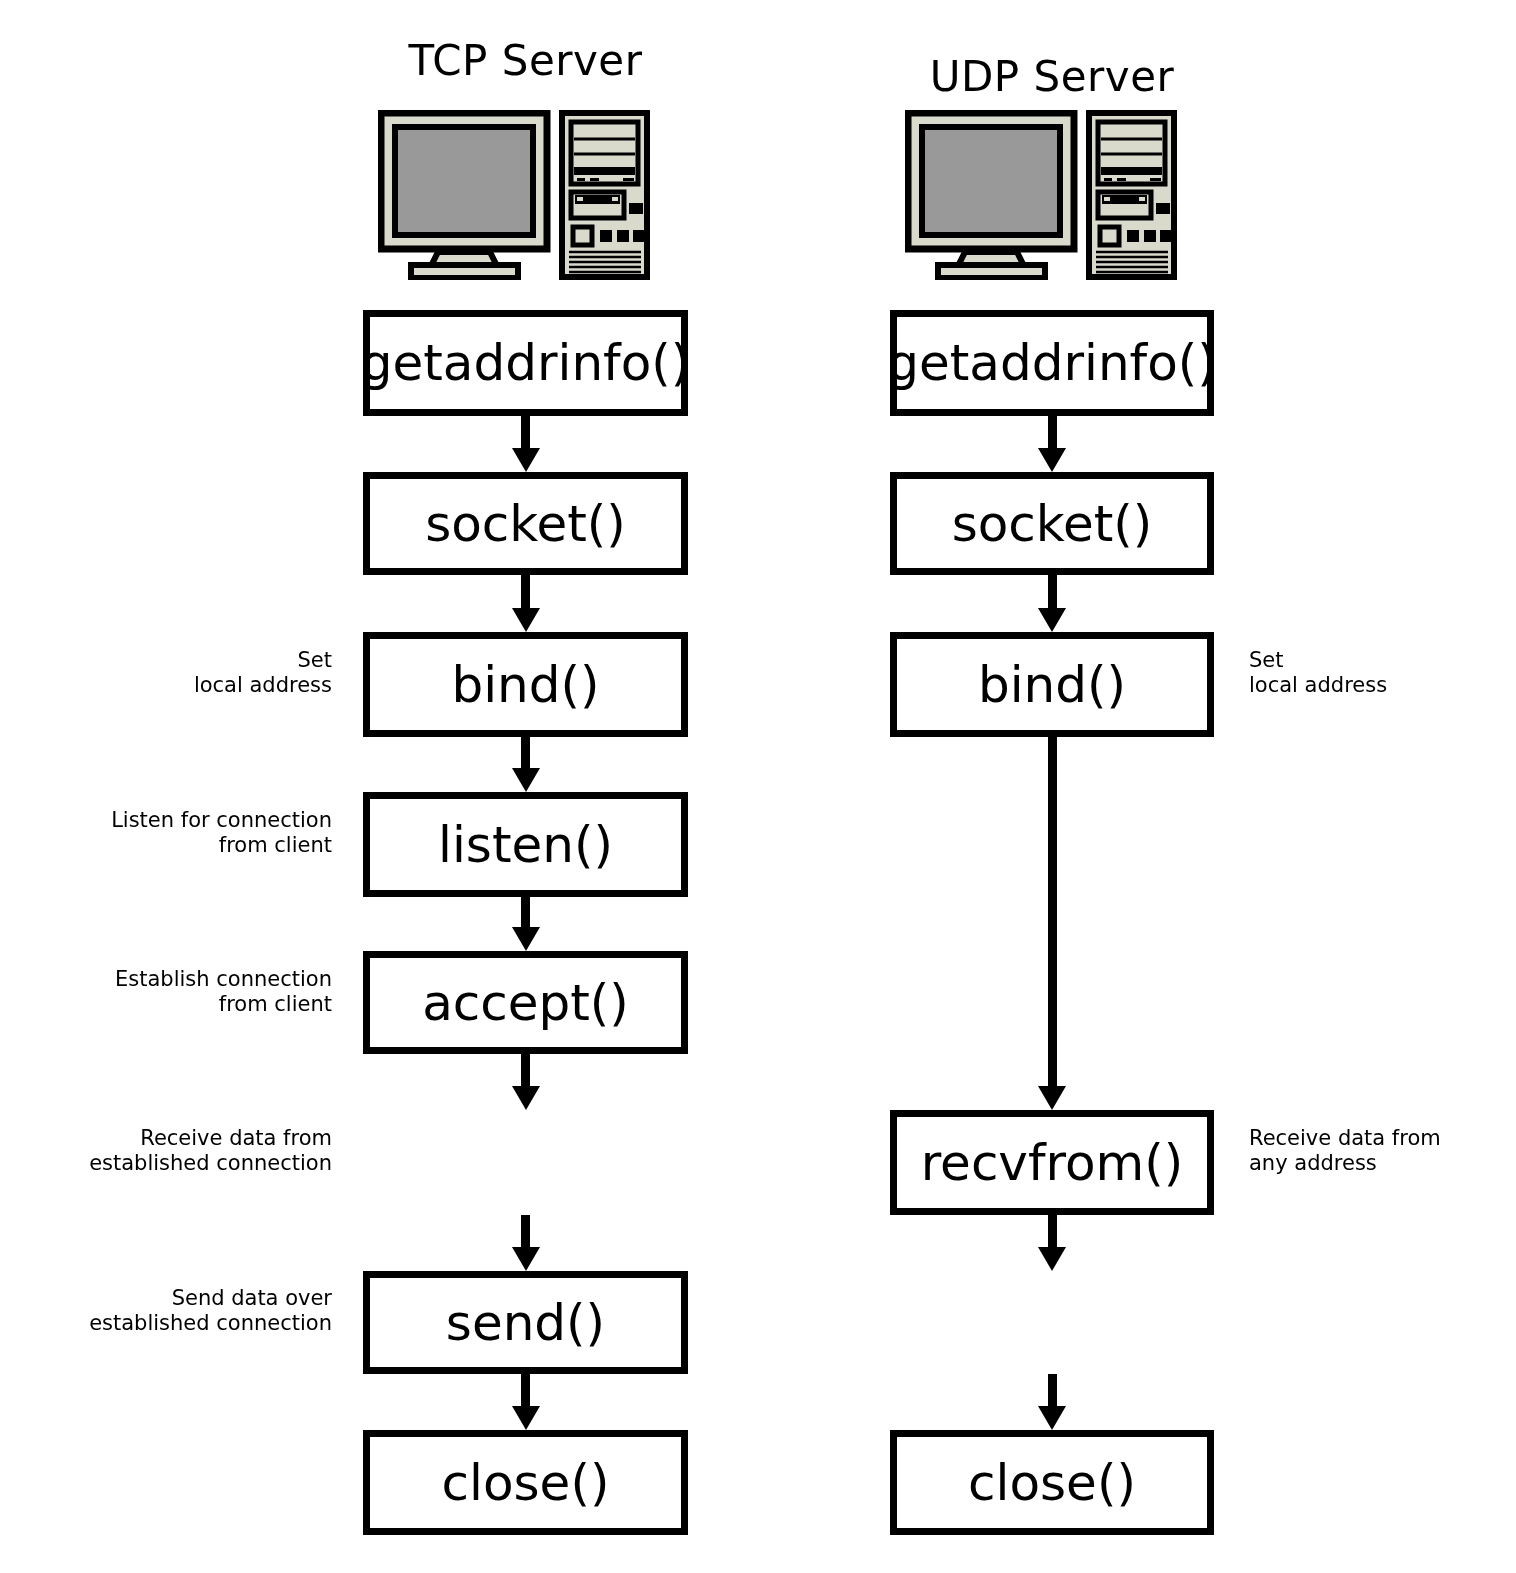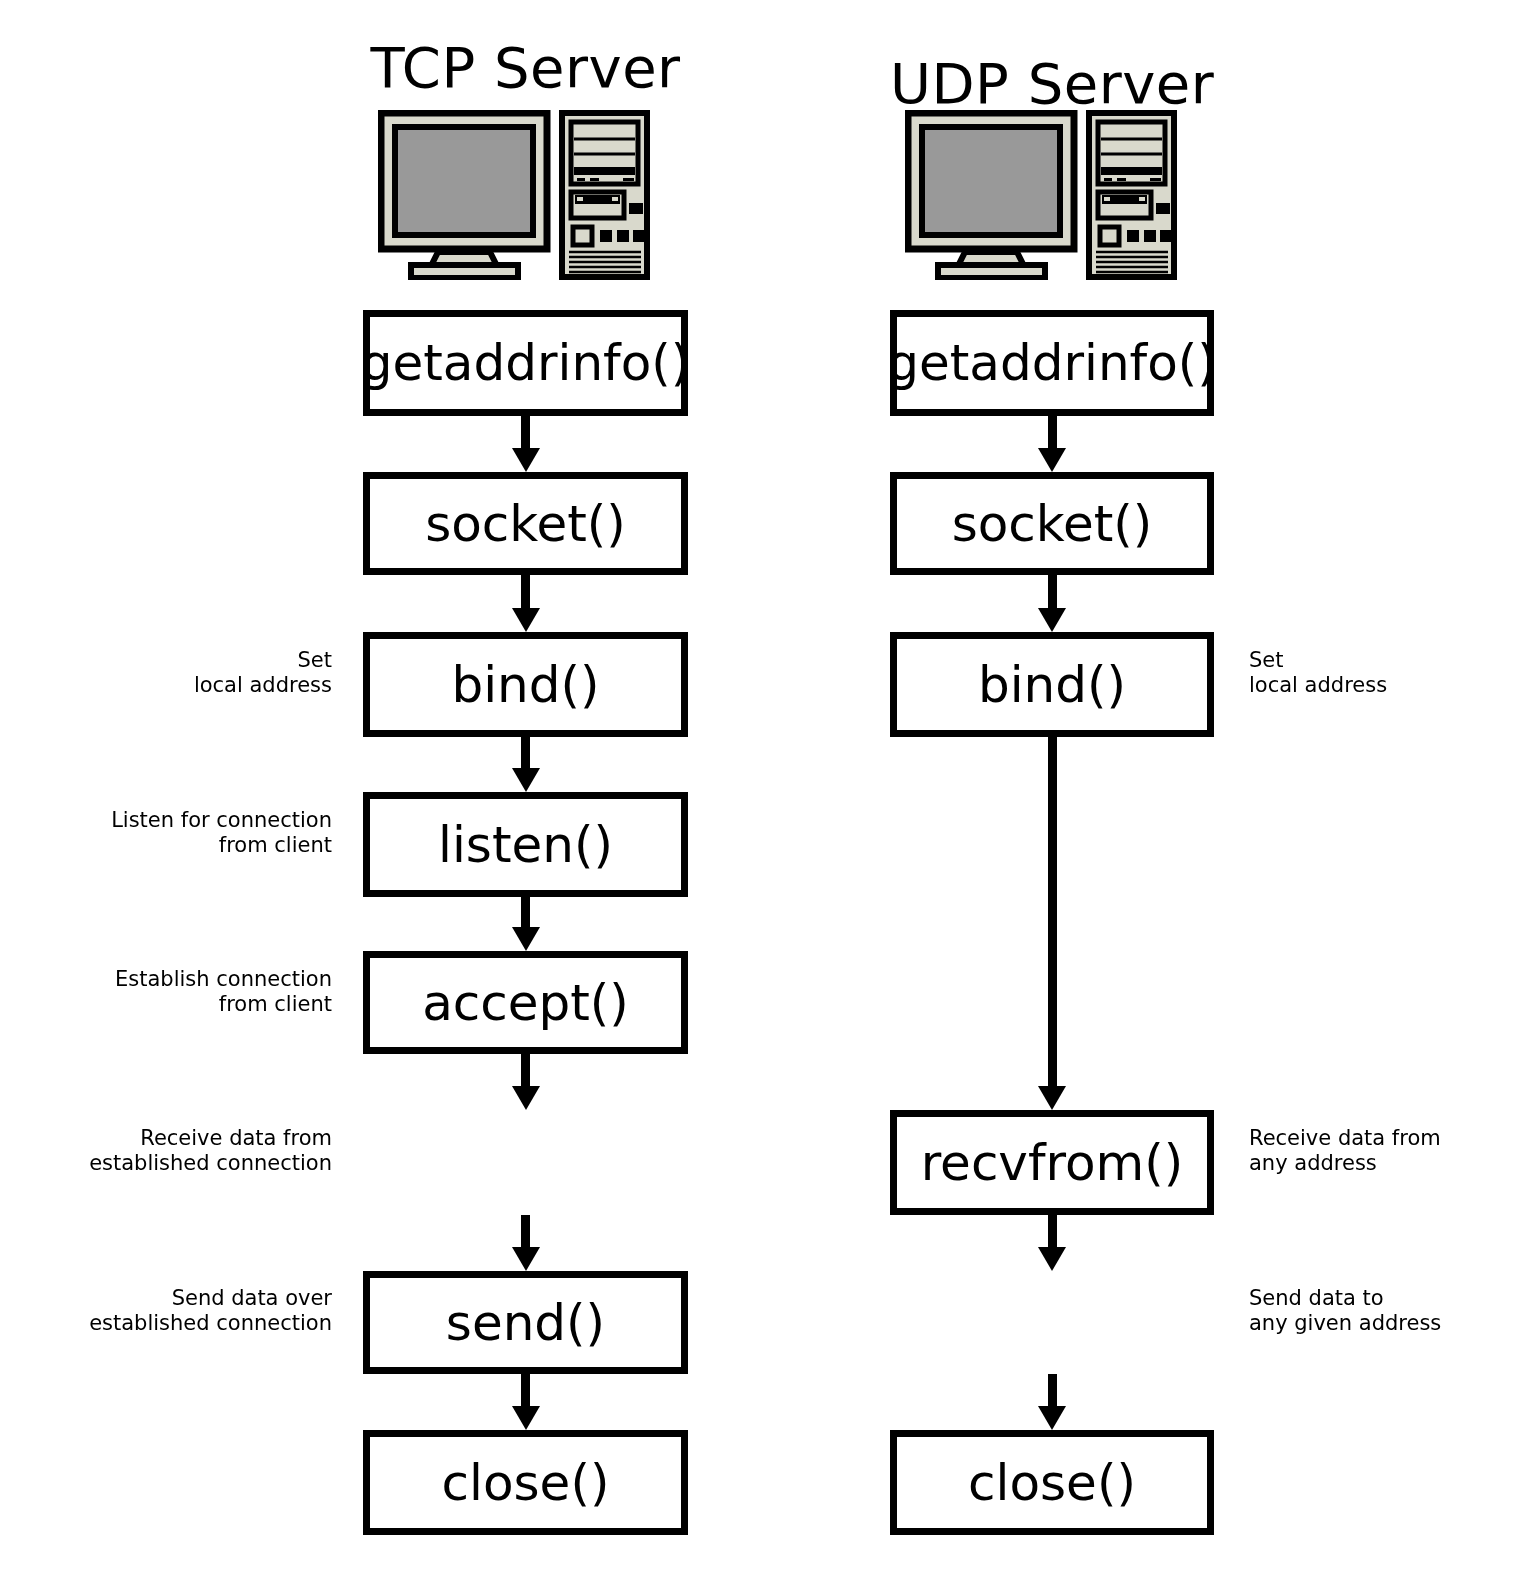--- a/index.html
+++ b/index.html
@@ -20,21 +20,21 @@
     position: absolute;
     left: 0; top: 0;
     width: 1516px;
     height: 1573px;
   }
 
   
   .col-title {
     position: absolute;
     text-align: center;
-    font-size: 56px;
+    font-size: 42px;
     line-height: 1;
     letter-spacing: 0.5px;
     white-space: nowrap;
   }
   #title-tcp { left: 363px; top: 40px; width: 325px; }
   #title-udp { left: 890px; top: 40px; width: 324px; margin-top: 16px; }
 
   
   .computer {
     position: absolute;
@@ -279,16 +279,14 @@
 from client</div>
   <div class="note note-left" style="left:10px; top:1126px; width:322px;">Receive data from
 established connection</div>
   <div class="note note-left" style="left:10px; top:1286px; width:322px;">Send data over
 established connection</div>
 
   <div class="note note-right" style="left:1249px; top:648px; width:260px;">Set
 local address</div>
   <div class="note note-right" style="left:1249px; top:1126px; width:262px;">Receive data from
 any address</div>
-  <div class="note note-right" style="left:1249px; top:1286px; width:262px;">Send data to
-any given address</div>
 
 </div>
 
 </body></html>

